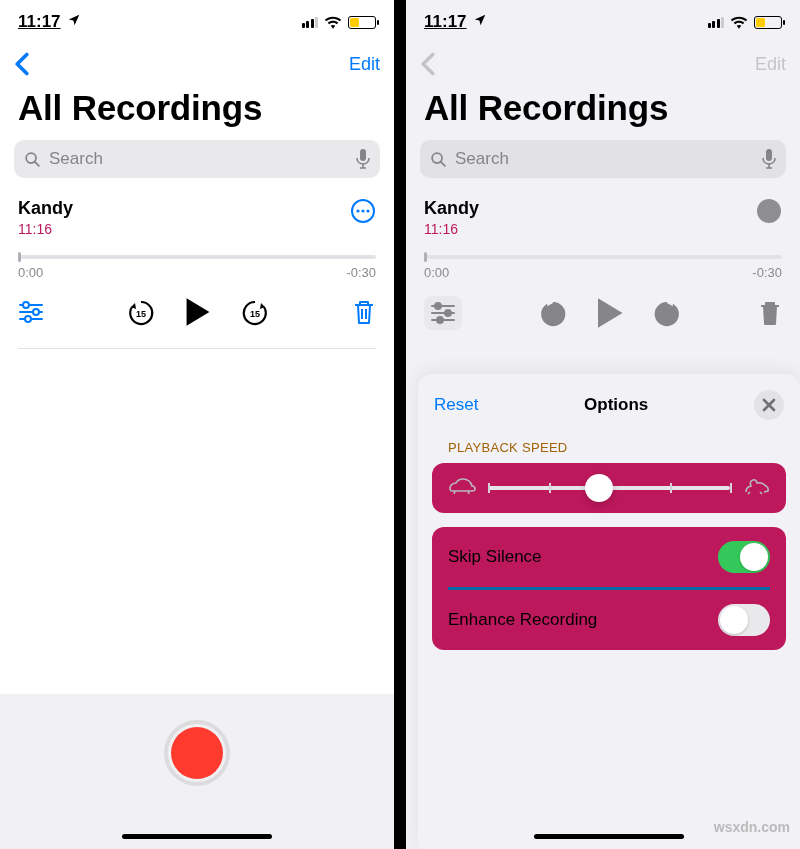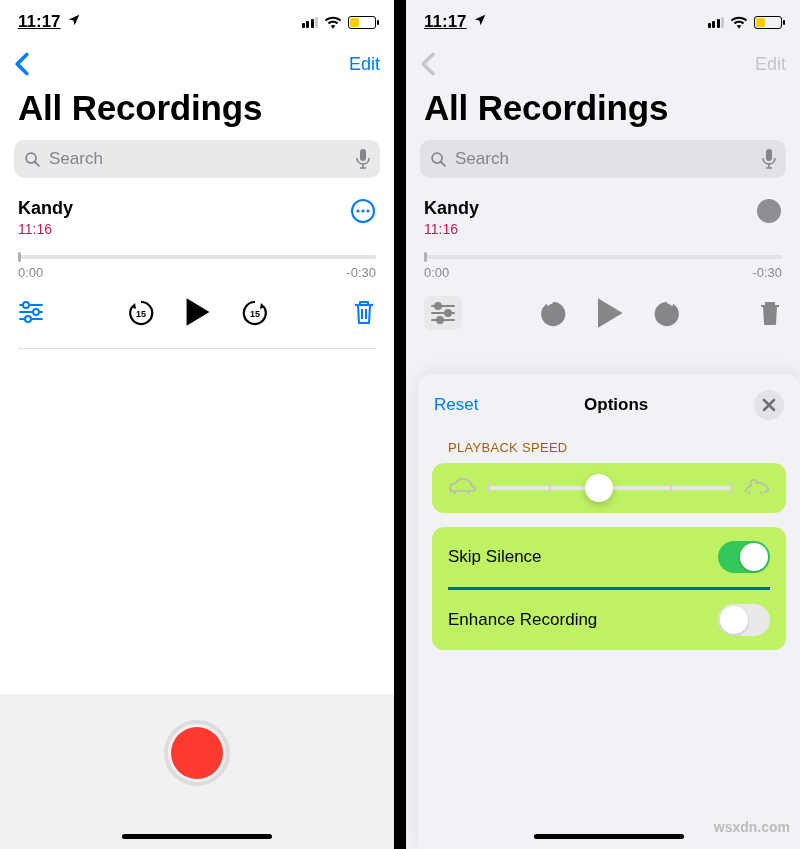--- a/index.html
+++ b/index.html
@@ -134,21 +134,21 @@
     padding: 6px 16px 14px;
   }
   .sheet-reset { color:#007aff; font-size:17px; }
   .sheet-title { font-size:17px; font-weight:600; }
   .sheet-close {
     width:30px; height:30px; border-radius:50%; background:#e3e3e7;
     display:flex; align-items:center; justify-content:center; color:#6f6f74;
   }
   .section-label { font-size:13px; color:#a16207; padding: 6px 30px 8px; letter-spacing:0.3px; }
   .card {
-    background:#bef264; margin: 0 14px; border-radius:12px;
+    background:#be185d; margin: 0 14px; border-radius:12px;
     padding: 14px 16px;
   }
   .speed-row { display:flex; align-items:center; gap:12px; }
   .track {
     flex:1; height:4px; background:#e5e5ea; border-radius:2px; position:relative;
   }
   .track .tick { position:absolute; top:-3px; width:2px; height:10px; background:#d0d0d5; }
   .track .tick.t1{left:0%} .track .tick.t2{left:25%} .track .tick.t3{left:50%}
   .track .tick.t4{left:75%} .track .tick.t5{left:100%}
   .knob {

